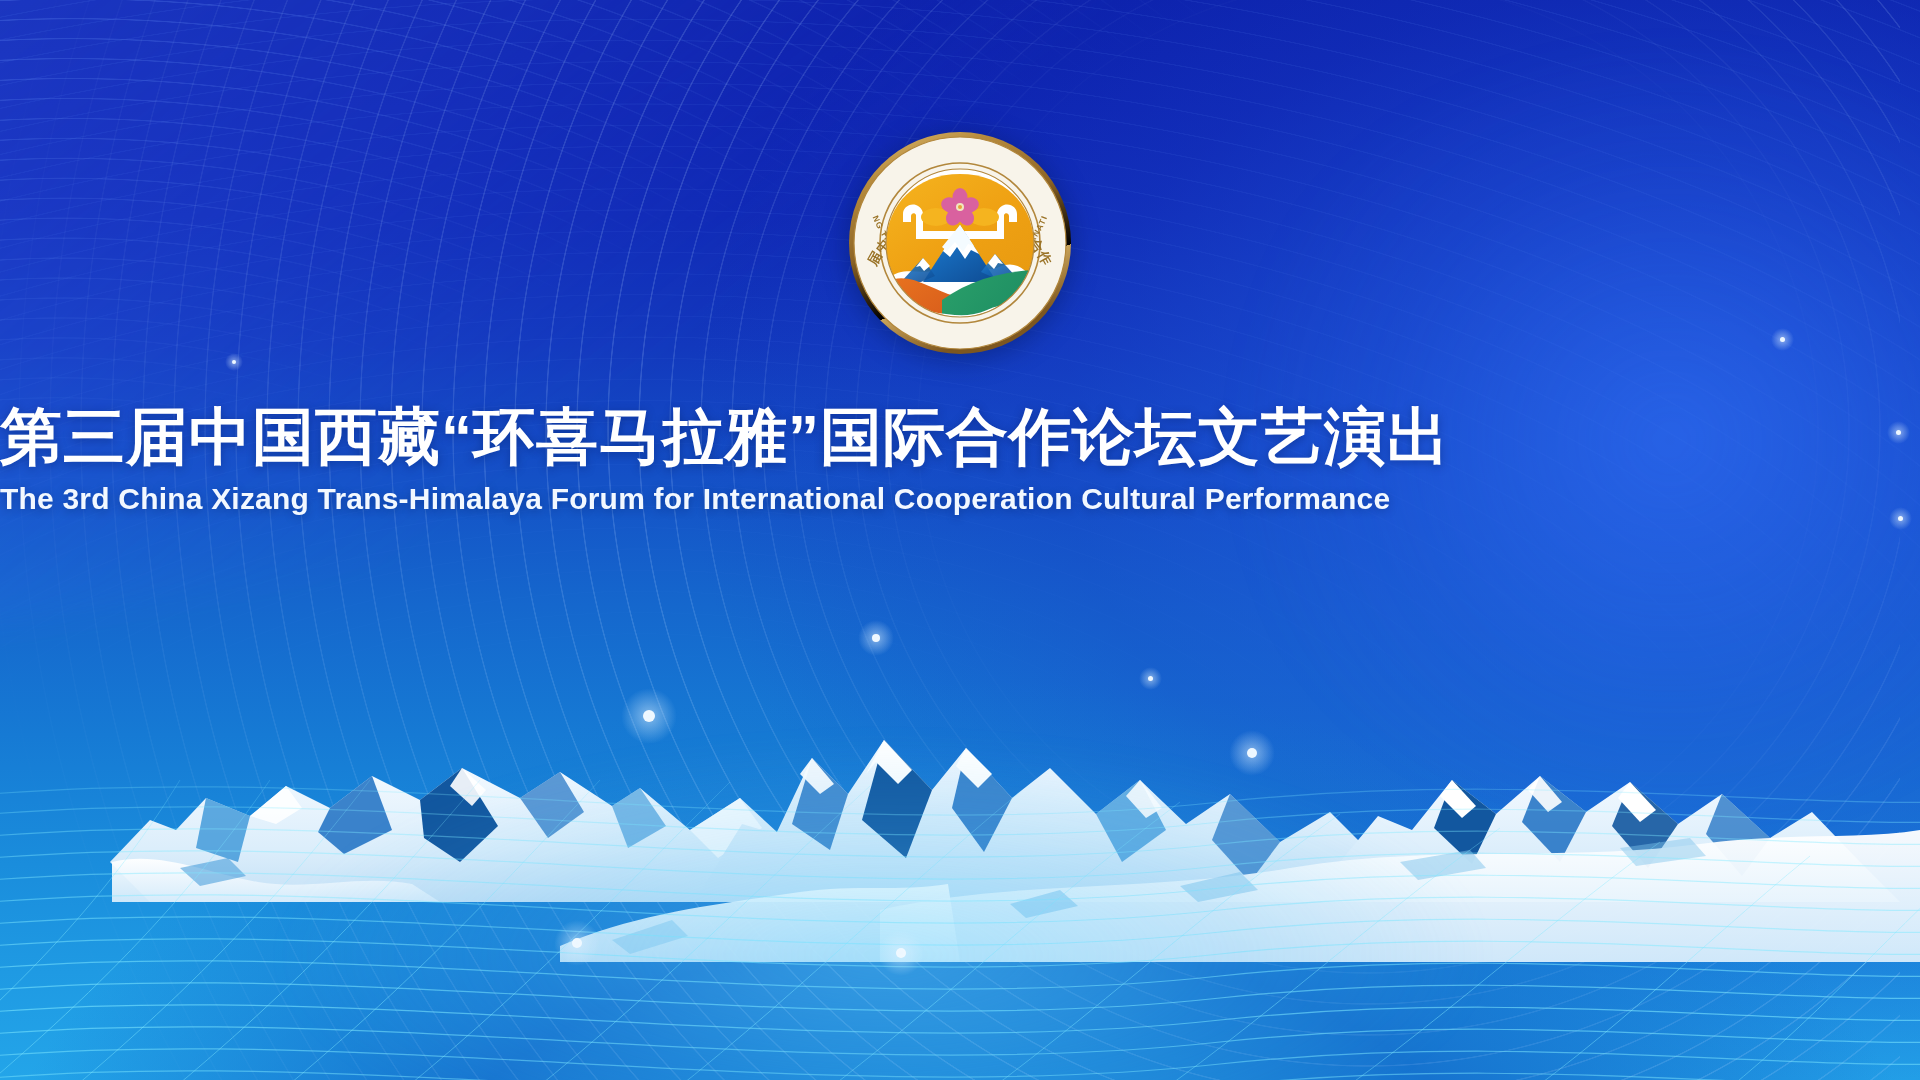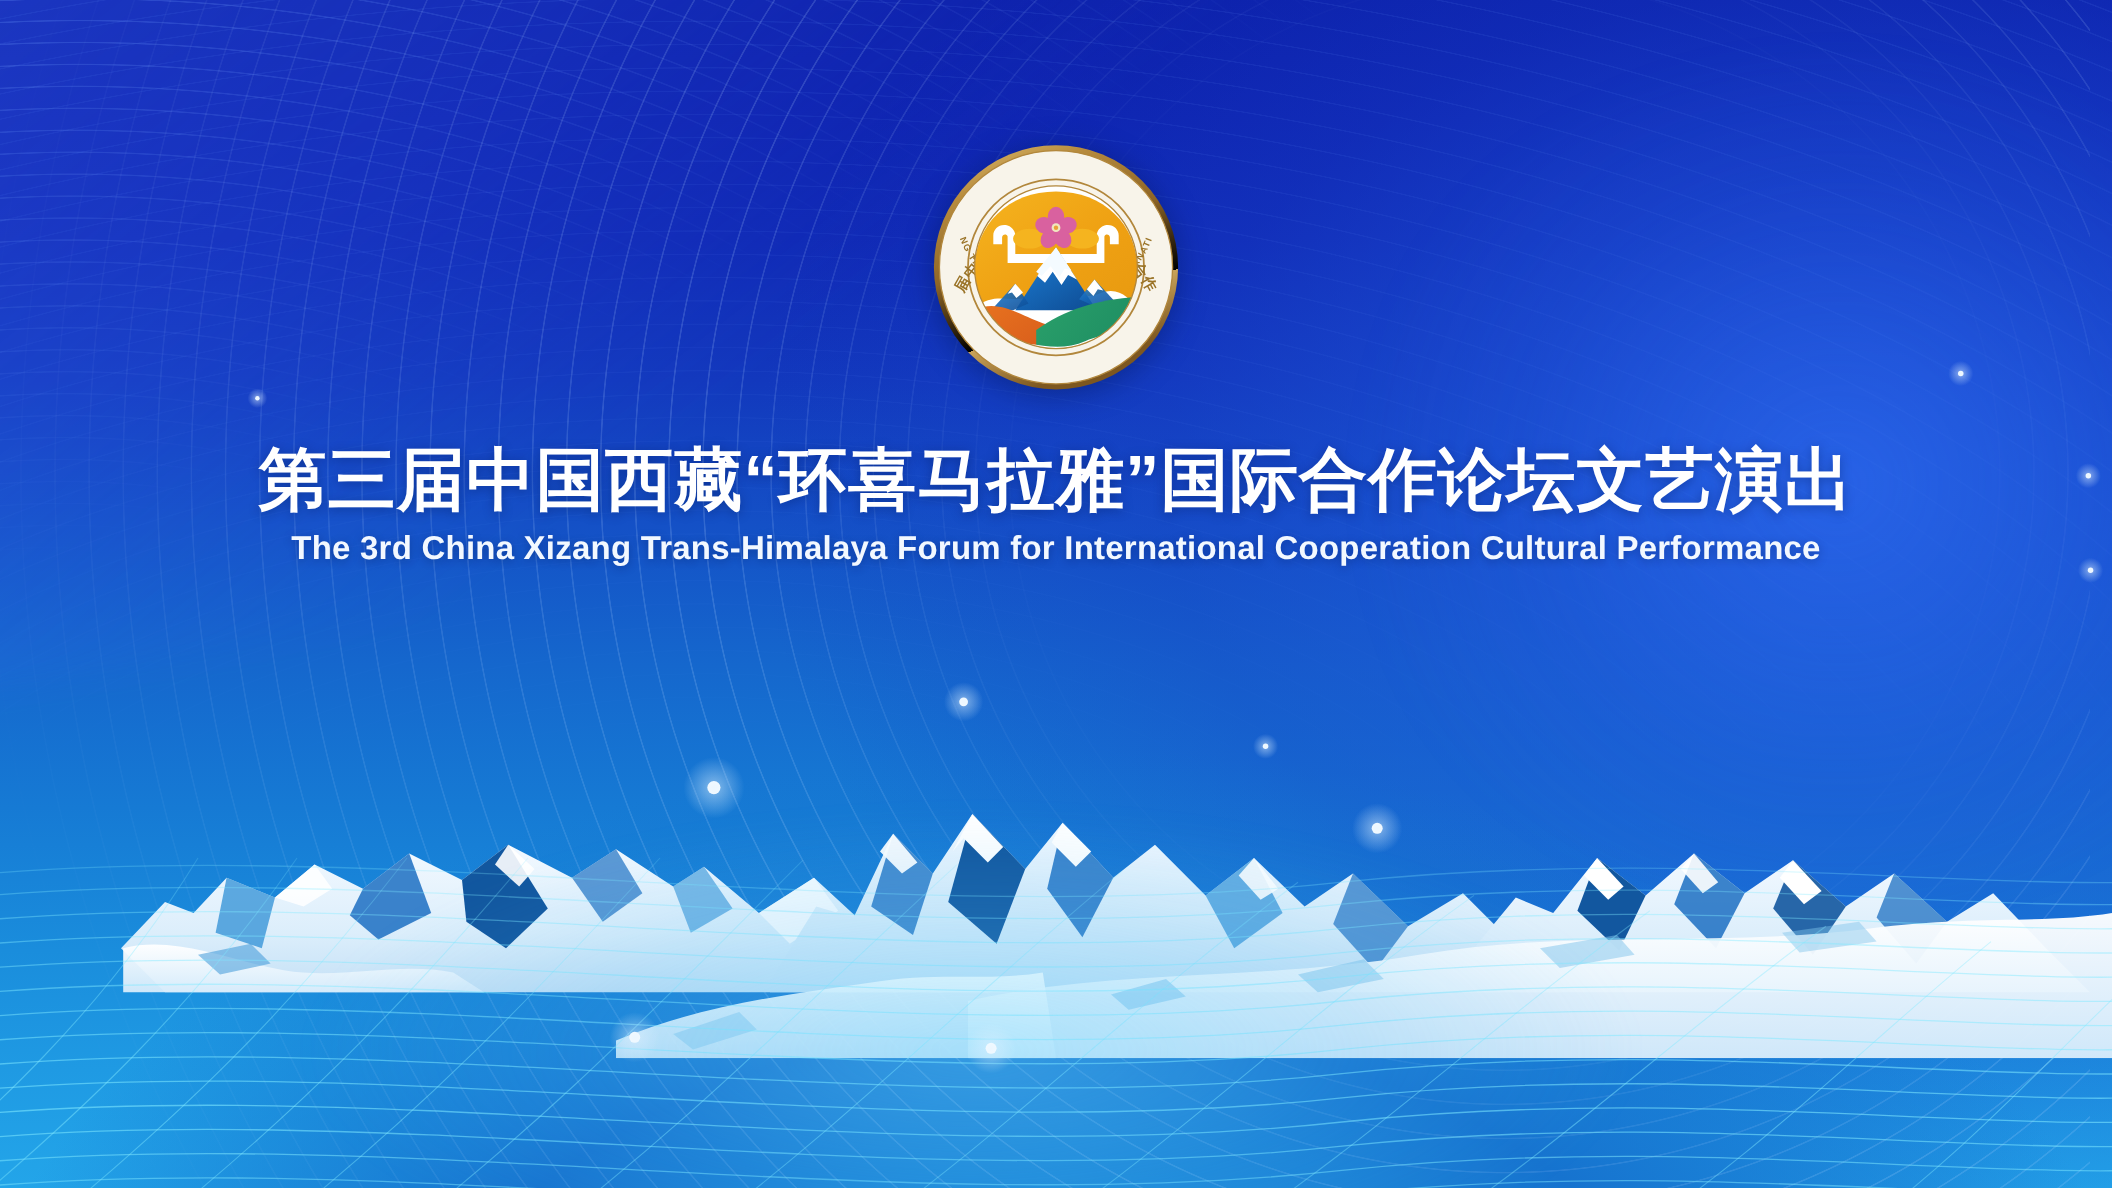--- a/index.html
+++ b/index.html
@@ -118,21 +118,21 @@
     width:226px;height:226px;
   }
   #emblem svg{display:block;width:226px;height:226px;
     filter:drop-shadow(0 4px 14px rgba(0,20,80,0.45));}
 
   
   #titles{
     position:absolute;
     left:0;right:0;
     top:404px;
-    text-align:center;
+    text-align:left;
   }
   #title-cn{
     font-family:"Liberation Sans","DejaVu Sans",sans-serif;
     font-size:62px;
     line-height:1.06;
     font-weight:700;
     color:#ffffff;
     letter-spacing:1px;
     white-space:nowrap;
     text-shadow:0 2px 10px rgba(0,25,90,0.40);

